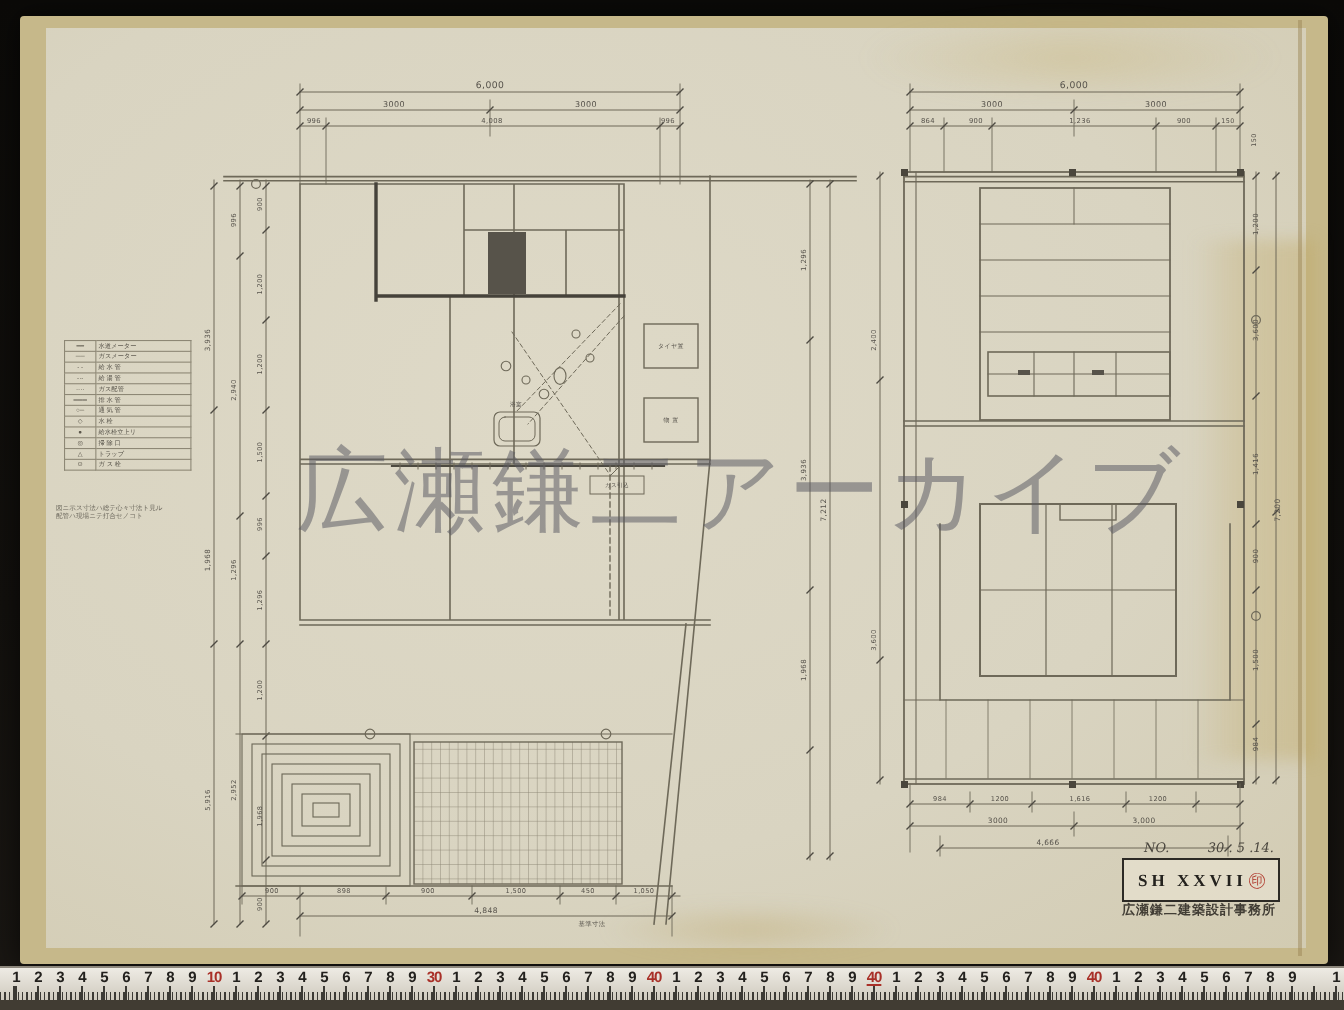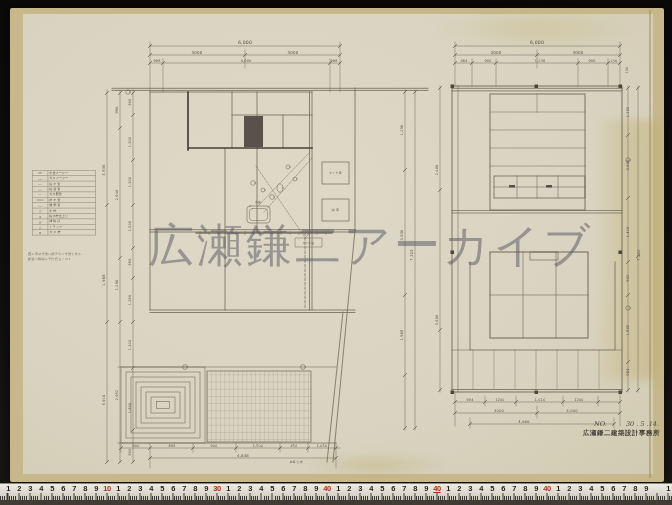--- a/index.html
+++ b/index.html
@@ -31,21 +31,21 @@
   #legend td.sym{width:24px;text-align:center;color:#5c574c;}
   
   #note{position:absolute;left:28px;top:252px;width:140px;
         transform:scale(0.55);transform-origin:0 0;
         font-size:6px;line-height:8px;color:#6b675c;}
   
   #watermark{position:absolute;left:148px;top:220px;width:420px;height:52px;
         font-size:46px;line-height:50px;letter-spacing:3px;white-space:nowrap;
         color:rgba(88,88,98,.52);font-family:Liberation Sans, sans-serif;}
   
-  #title-block{position:absolute;left:561px;top:420px;width:79px;color:#2c2a25;margin-left:22px;}
+  #title-block{position:absolute;left:561px;top:420px;width:79px;color:#2c2a25;}
   .tb-head{display:flex;justify-content:space-between;padding:0 3px 1px 11px;
         font:italic 6.5px "DejaVu Serif",serif;color:#4a463e;}
   .tb-box{border:1.6px solid #2c2a25;height:20px;display:flex;align-items:center;
         background:rgba(236,231,215,.55);position:relative;}
   .tb-code{padding-left:7px;font:bold 8.5px "Liberation Serif",serif;letter-spacing:2px;color:#24221e;}
   .tb-stamp{position:absolute;right:6px;top:4px;font-size:9px;color:#ae3226;}
   .tb-sub{border:1.2px solid #2c2a25;border-top:none;height:17px;padding:1px 3px 0 3px;
         background:rgba(236,231,215,.45);position:relative;}
   .tb-subtitle{font-size:5px;color:#453f36;display:block;}
   .tb-sheet{font:bold 7px "DejaVu Serif",serif;color:#24221e;}
@@ -317,20 +317,24 @@
     <div>図ニ示ス寸法ハ総テ心々寸法ト見ル</div>
     <div>配管ハ現場ニテ打合セノコト</div>
   </div>
 
   <div id="watermark">広瀬鎌二アーカイブ</div>
 
   <div id="title-block">
     <div class="tb-head">
       <span>NO.</span>
       <span>30 . 5 .14.</span>
+    </div>
+    <div class="tb-box">
+      <span class="tb-code">SH XXVII</span>
+      <span class="tb-stamp">㊞</span>
     </div>
     <div class="tb-office">広瀬鎌二建築設計事務所</div>
   </div>
 
   <div id="ruler">
     <div id="ruler-numbers">
         <span class="rnum" style="left: 8px;">1</span>
         <span class="rnum" style="left: 19px;">2</span>
         <span class="rnum" style="left: 30px;">3</span>
         <span class="rnum" style="left: 41px;">4</span>

